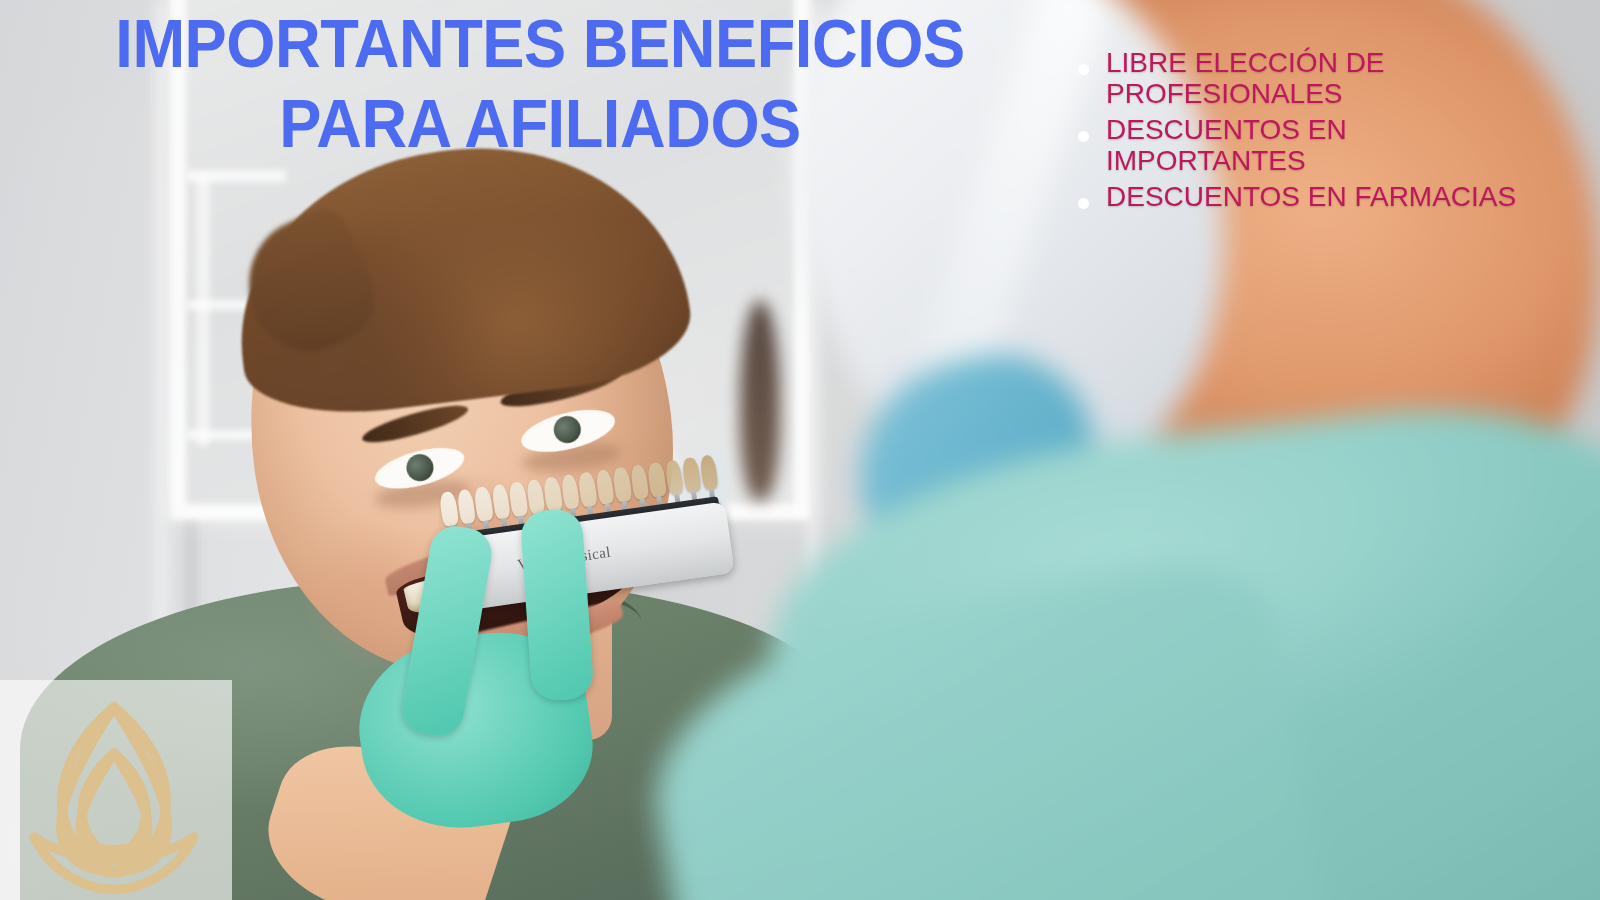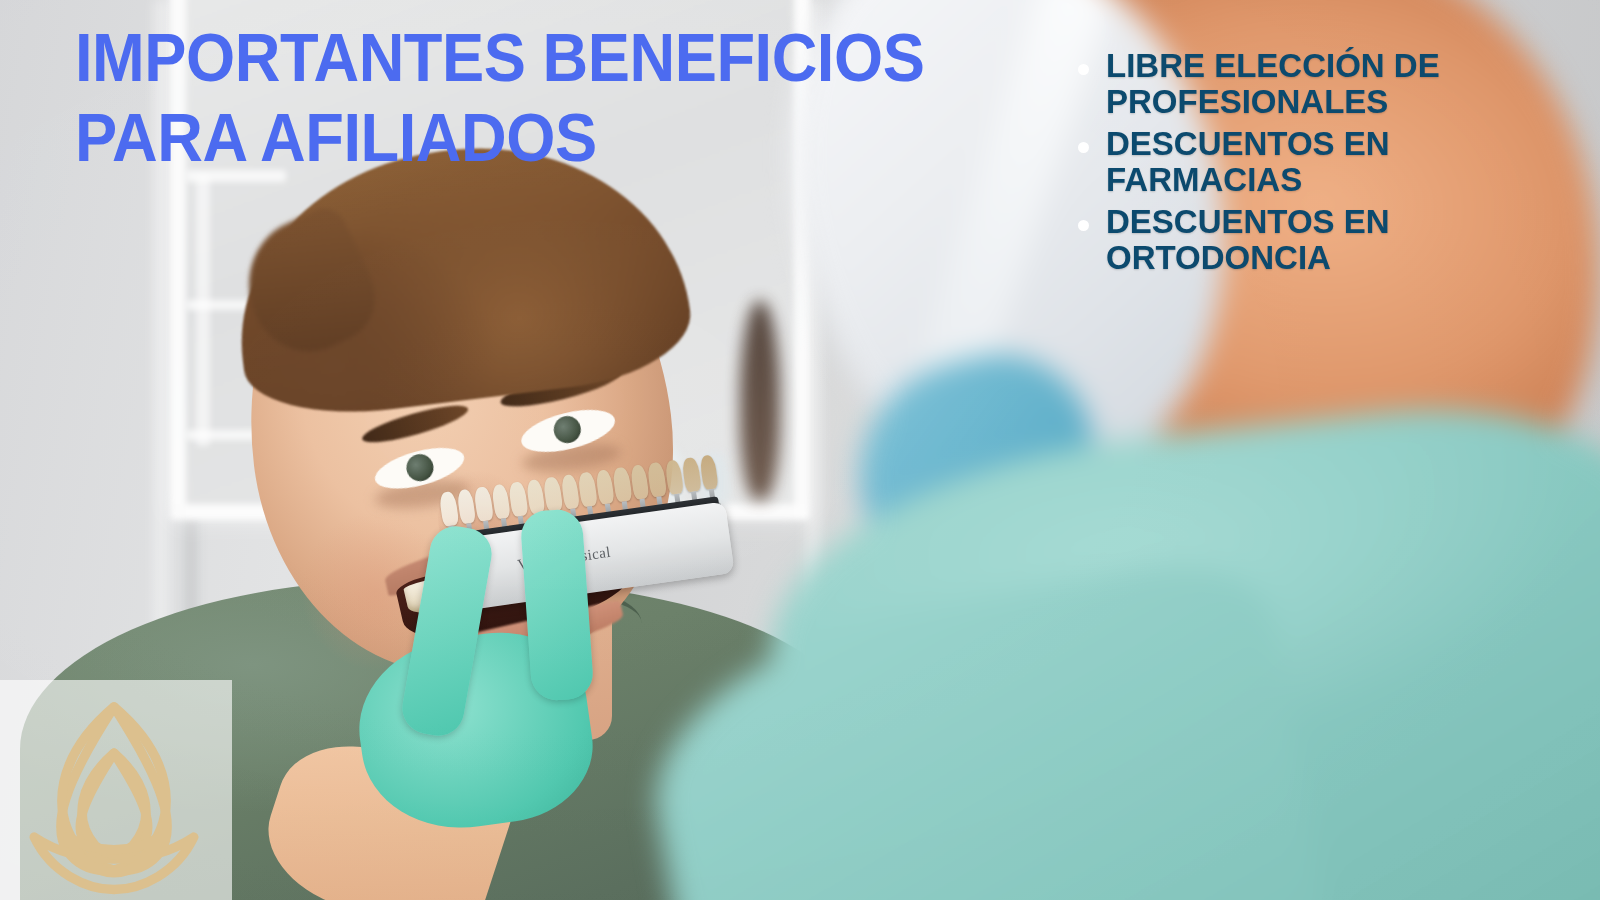--- a/index.html
+++ b/index.html
@@ -236,22 +236,22 @@
 
   
   .grade{
     position:absolute;inset:0;
     background:radial-gradient(ellipse 90% 90% at 35% 45%,rgba(255,255,255,.06),rgba(0,0,0,.1));
     mix-blend-mode:soft-light;pointer-events:none;
   }
 
   
   .title-block{
-    position:absolute;left:40px;top:22px;width:1000px;
-    text-align:left;
+    position:absolute;left:40px;top:8px;width:1000px;
+    text-align:center;
     pointer-events:none;
   }
   .title-line{
     display:block;
     color:#4c6bf0;
     font-size:68px;
     font-weight:bold;
     line-height:1.03;
     letter-spacing:-0.5px;
     transform:scaleX(.93);
@@ -259,23 +259,23 @@
     white-space:nowrap;
   }
   .title-line.l2{margin-top:10px;}
 
   .benefits{
     position:absolute;left:1062px;top:48px;width:470px;
     margin:0;padding:0;list-style:none;
   }
   .benefit{
     position:relative;
-    color:#0c4a6e;
-    font-size:33px;
-    font-weight:bold;
+    color:#be185d;
+    font-size:28px;
+    font-weight:normal;
     line-height:1.09;
     padding-left:44px;
     margin-bottom:6px;
     text-shadow:0 1px 2px rgba(0,0,0,.18);
   }
   .benefit .dot{
     position:absolute;left:16px;top:16px;
     width:11px;height:11px;border-radius:50%;
     background:#ffffff;
   }
@@ -446,22 +446,22 @@
     <div class="grade"></div>
   </div>
 
   <div class="title-block">
     <span class="title-line l1">IMPORTANTES BENEFICIOS</span>
     <span class="title-line l2">PARA AFILIADOS</span>
   </div>
 
   <ul class="benefits" id="benefits-list">
       <li class="benefit"><span class="dot"></span><span>LIBRE ELECCIÓN DE PROFESIONALES</span></li>
+      <li class="benefit"><span class="dot"></span><span>DESCUENTOS EN IMPORTANTES</span></li>
       <li class="benefit"><span class="dot"></span><span>DESCUENTOS EN FARMACIAS</span></li>
-      <li class="benefit"><span class="dot"></span><span>DESCUENTOS EN ORTODONCIA</span></li>
     </ul>
 
   <div class="logo-panel"></div>
   <div class="logo-mark">
     <svg viewBox="0 0 200 200" aria-hidden="true">
       <g fill="none" stroke="#dcc08e" stroke-width="9" stroke-linecap="round" stroke-linejoin="round">
 
         <path d="M100 18 C 152 62, 166 118, 128 160 C 104 180, 72 178, 56 156 C 40 132, 52 92, 100 18 Z"></path>
         <path d="M100 18 C 48 62, 34 118, 72 160 C 96 180, 128 178, 144 156 C 160 132, 148 92, 100 18 Z"></path>
         <path d="M24 142 C 66 170, 134 170, 176 142 C 160 176, 126 192, 100 192 C 74 192, 40 176, 24 142 Z"></path>

